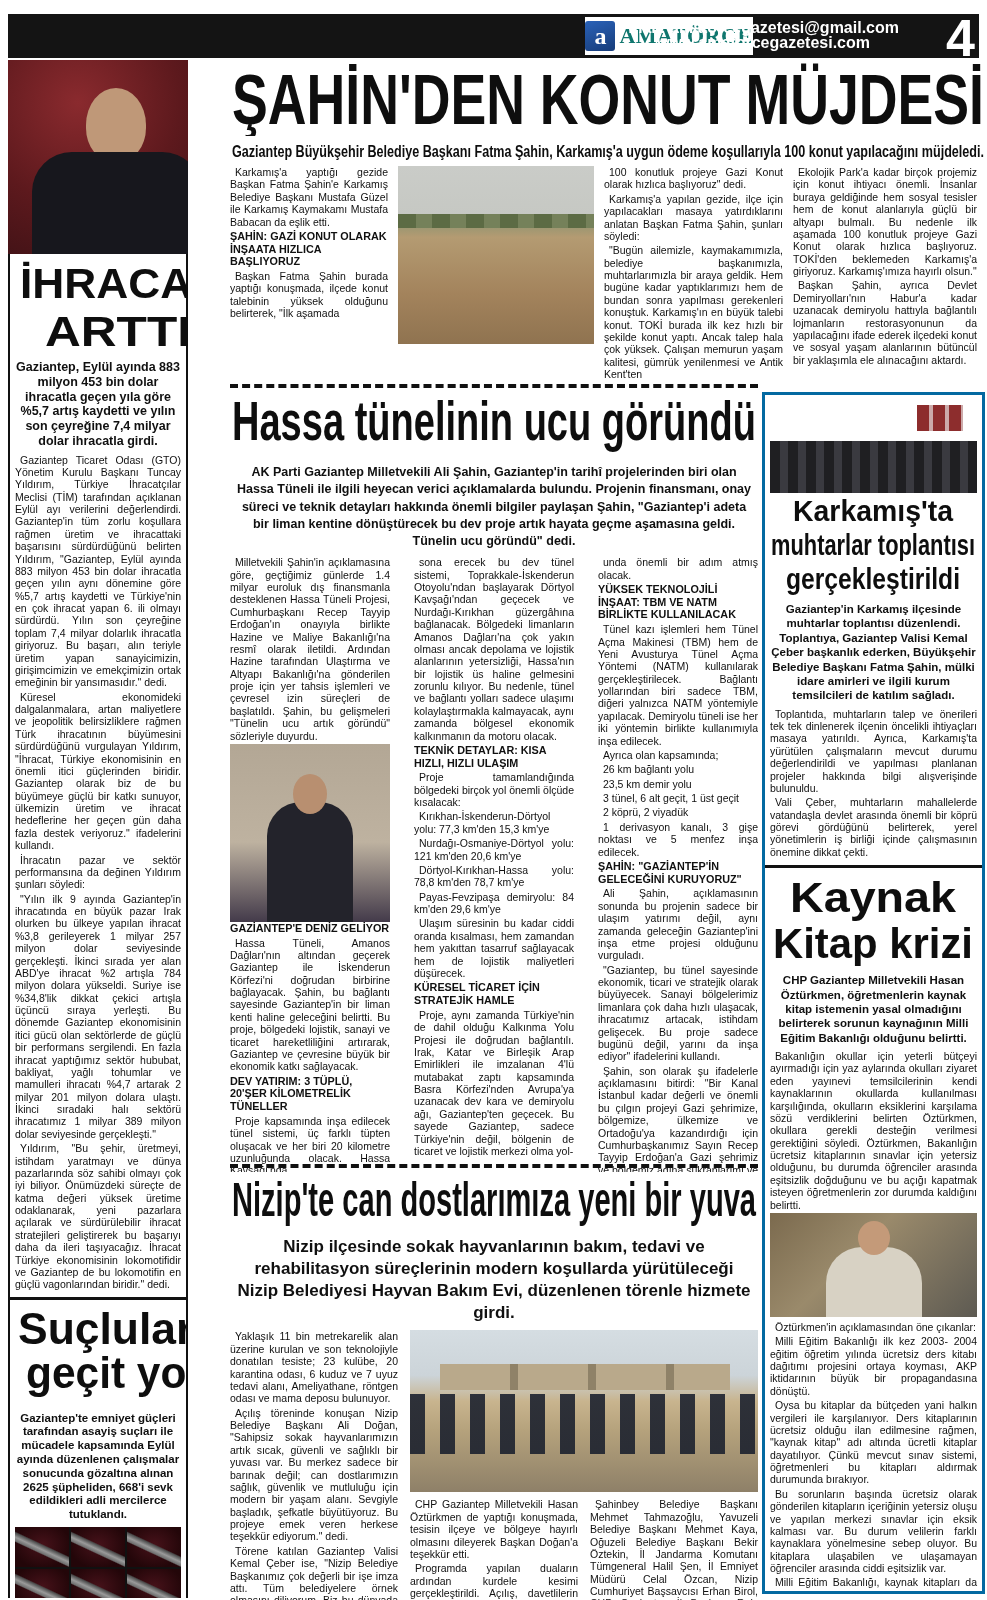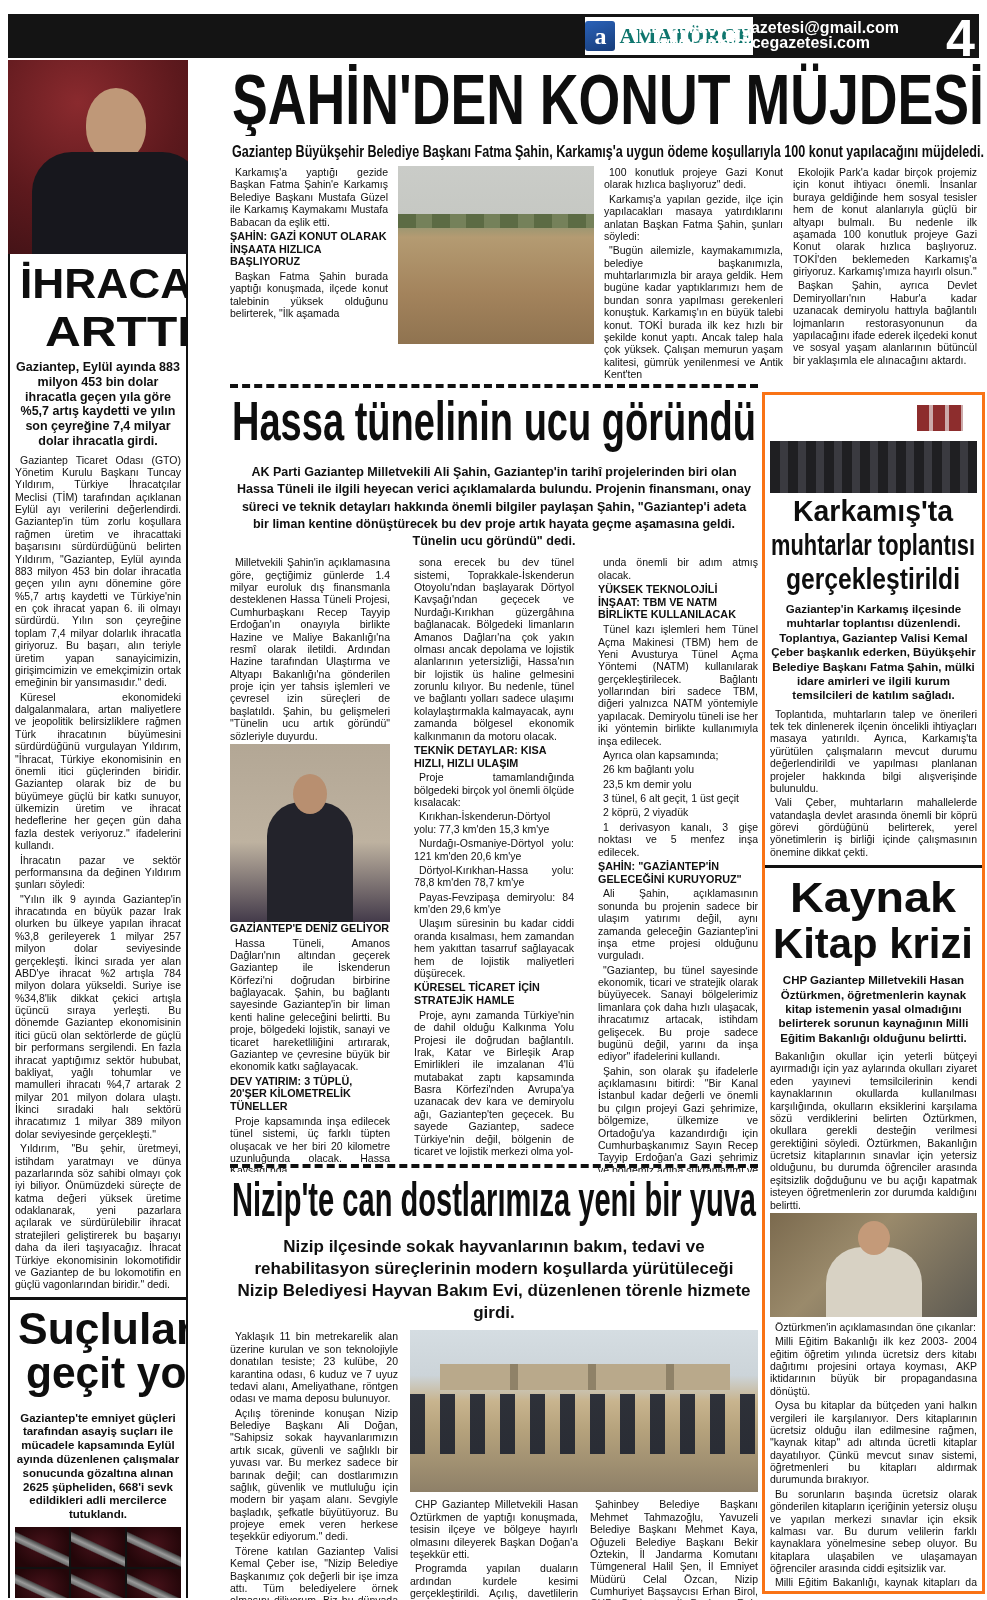--- a/index.html
+++ b/index.html
@@ -55,21 +55,21 @@
   #konut-headline-wrap{position:absolute;left:230px;top:62px;width:757px;}
   #konut-cols{position:absolute;left:230px;top:166px;width:757px;height:218px;display:flex;gap:10px;overflow:hidden;}
   .kc1{width:158px;} .kc3{width:179px;} .kc4{width:184px;}
   
   #hassa{position:absolute;left:230px;top:384px;width:528px;}
   .dashed-rule{border-top:4px dashed #111;margin-bottom:4px;}
   #hassa-sub{font-size:12.5px;line-height:1.38;margin:6px 4px 6px;}
   #hassa-cols{display:flex;gap:24px;height:616px;overflow:hidden;}
   .hc{width:168px;}
   
-  #right-box{position:absolute;left:762px;top:392px;width:223px;height:1202px;border:3px solid #f97316;
+  #right-box{position:absolute;left:762px;top:392px;width:223px;height:1202px;border:3px solid #0369a1;
              box-sizing:border-box;padding:4px 5px;overflow:hidden;}
   #karkamis-lead,#kaynak-lead{font-size:11.5px;line-height:1.25;margin:3px 0 5px;}
   .rb-divider{border-top:3px solid #111;margin:7px -5px 6px;}
   
   #nizip{position:absolute;left:230px;top:1164px;width:528px;height:436px;overflow:hidden;}
   #nizip-sub{font-size:17px;line-height:1.3;margin:4px 2px 6px;}
   #nizip-body{display:flex;gap:12px;}
   .nc1{width:168px;}
   .n-right{width:348px;display:flex;flex-direction:column;}
   .n-right-cols{display:flex;gap:12px;margin-top:6px;}

